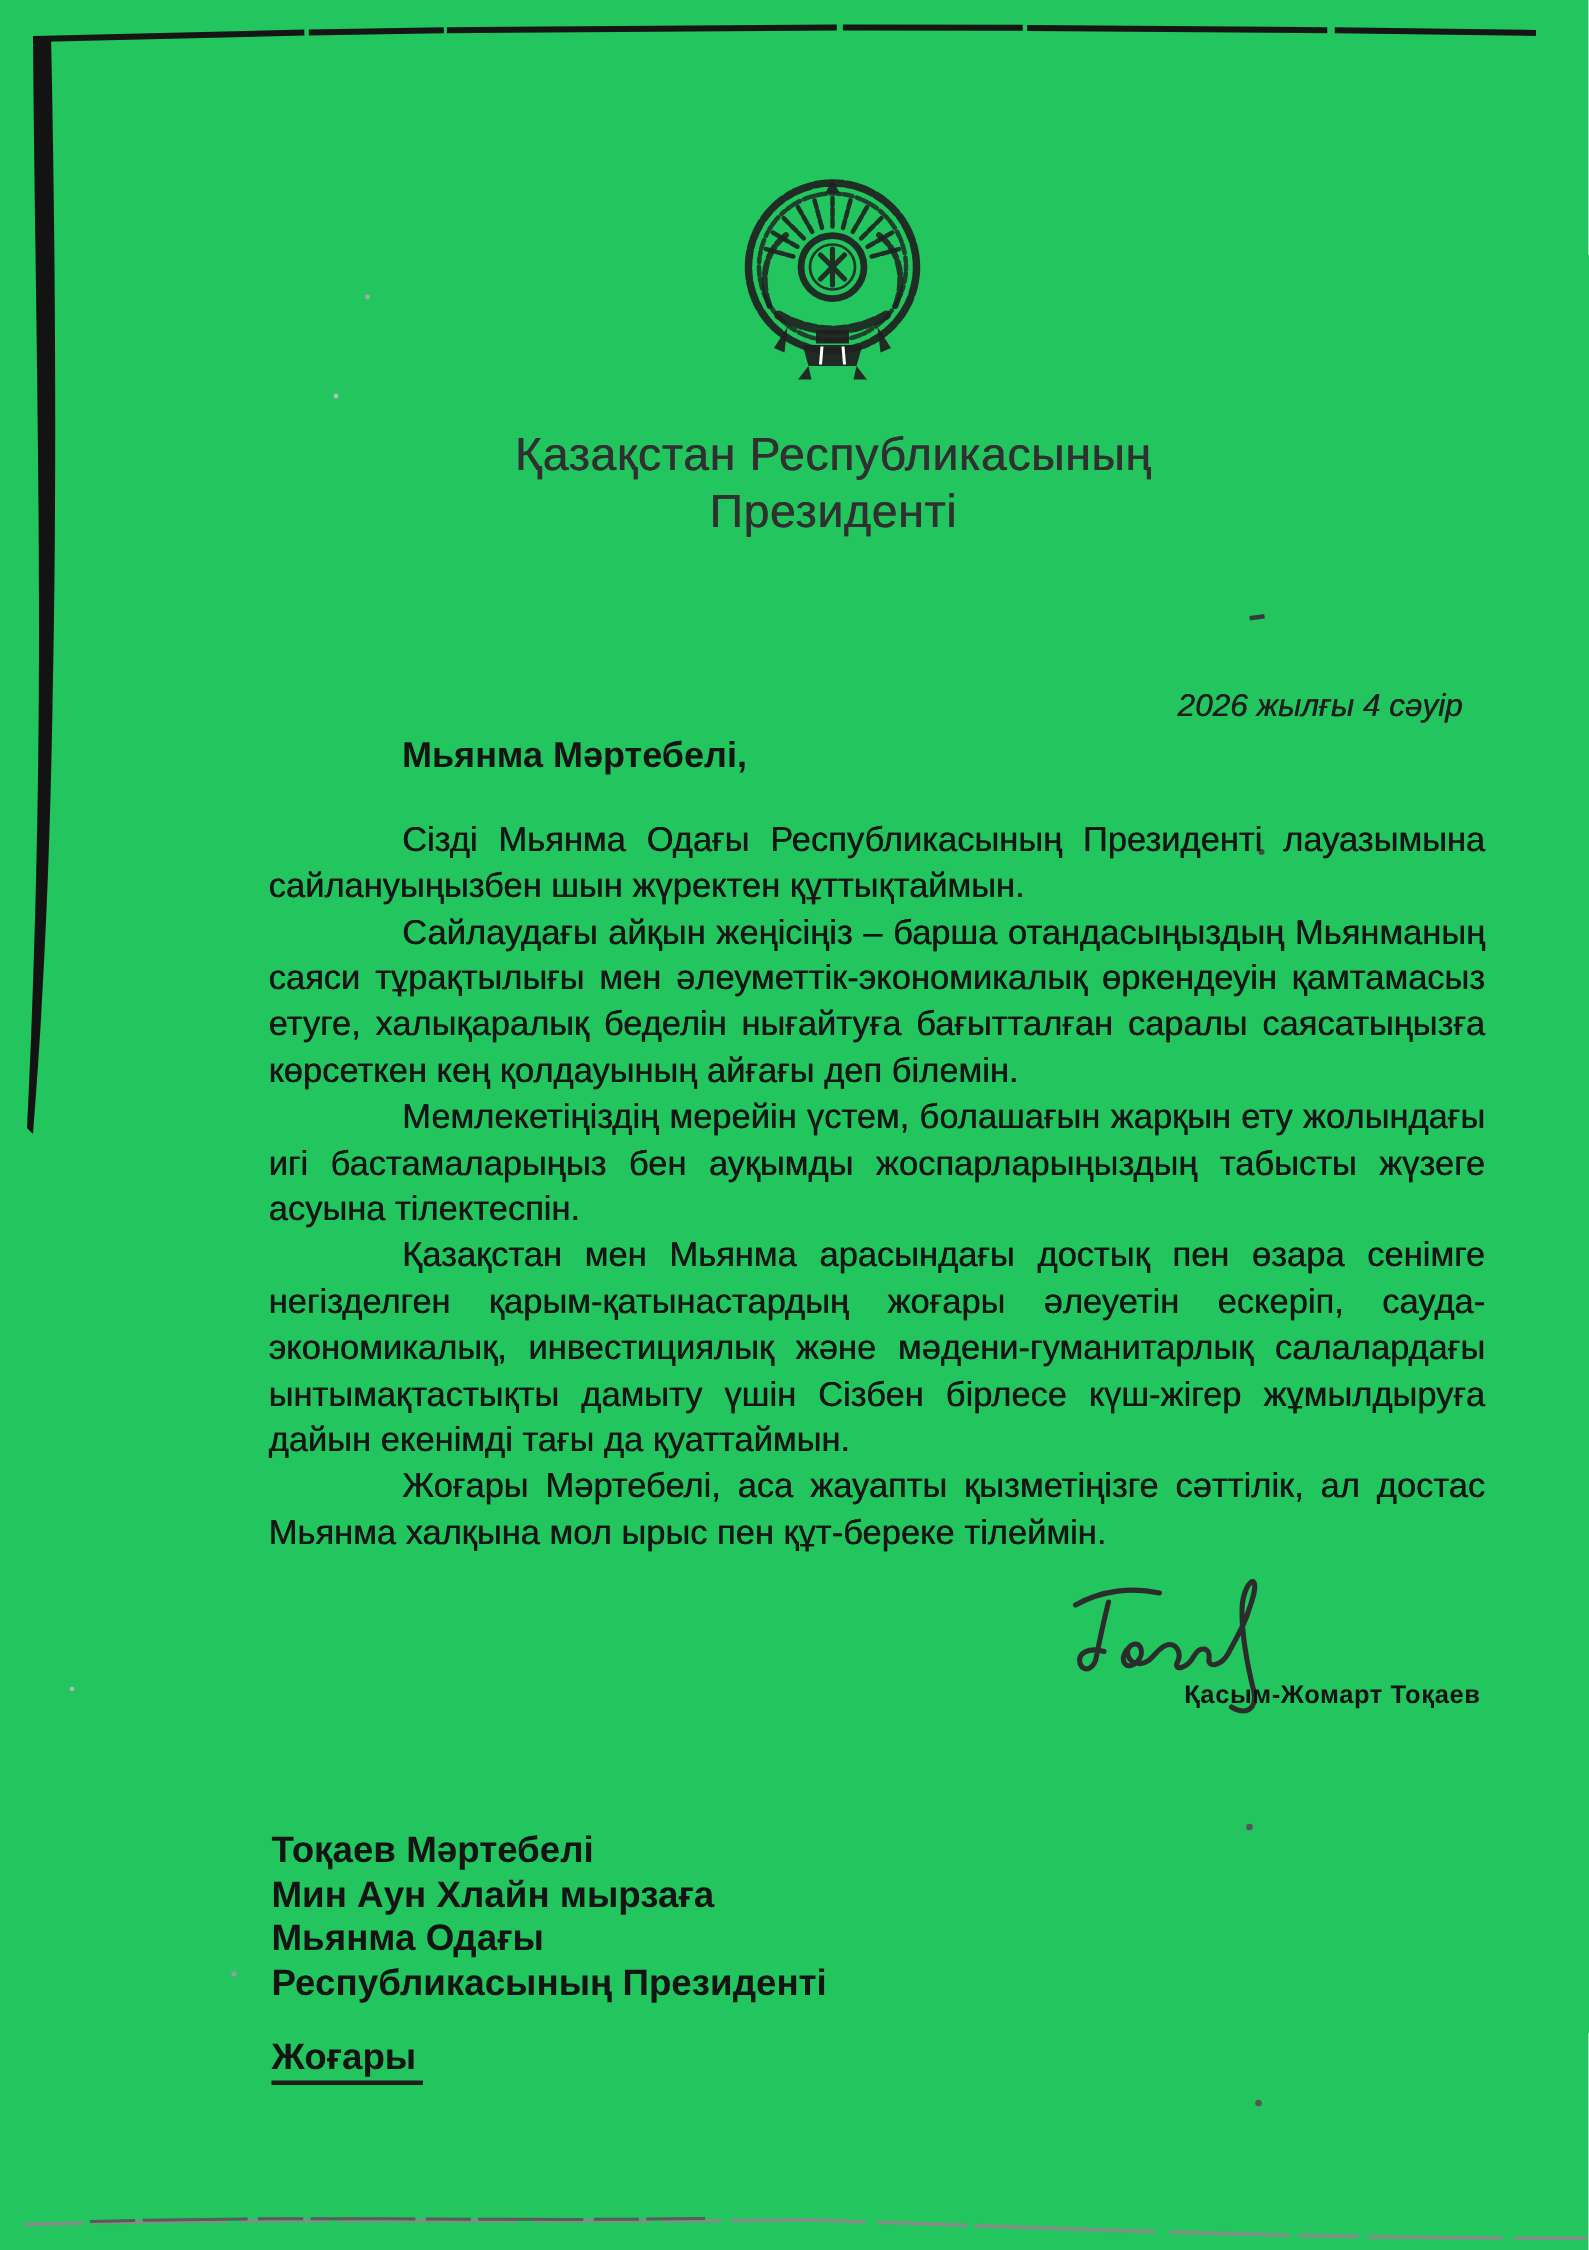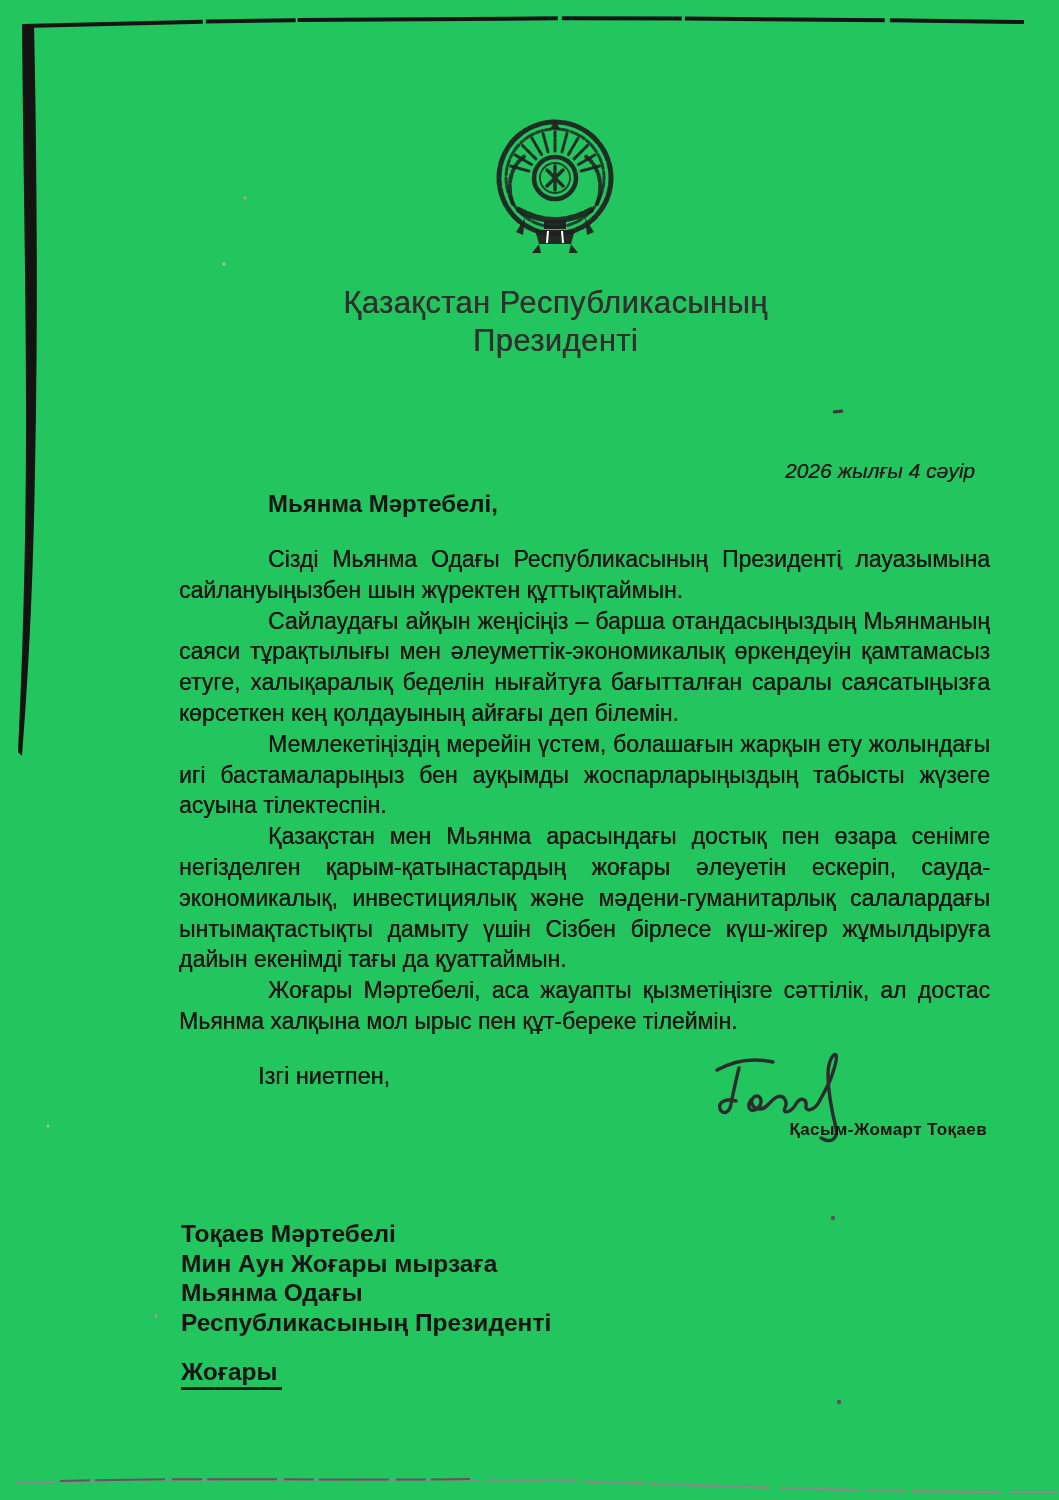--- a/index.html
+++ b/index.html
@@ -136,38 +136,37 @@
 
   <div class="date">2026 жылғы 4 сәуір</div>
 
   <div class="body">
     <div class="salutation">Мьянма Мәртебелі,</div>
     <p>Сізді Мьянма Одағы Республикасының Президенті лауазымына сайлануыңызбен шын жүректен құттықтаймын.</p>
     <p>Сайлаудағы айқын жеңісіңіз – барша отандасыңыздың Мьянманың саяси тұрақтылығы мен әлеуметтік-экономикалық өркендеуін қамтамасыз етуге, халықаралық беделін нығайтуға бағытталған саралы саясатыңызға көрсеткен кең қолдауының айғағы деп білемін.</p>
     <p>Мемлекетіңіздің мерейін үстем, болашағын жарқын ету жолындағы игі бастамаларыңыз бен ауқымды жоспарларыңыздың табысты жүзеге асуына тілектеспін.</p>
     <p>Қазақстан мен Мьянма арасындағы достық пен өзара сенімге негізделген қарым-қатынастардың жоғары әлеуетін ескеріп, сауда-экономикалық, инвестициялық және мәдени-гуманитарлық салалардағы ынтымақтастықты дамыту үшін Сізбен бірлесе күш-жігер жұмылдыруға дайын екенімді тағы да қуаттаймын.</p>
     <p>Жоғары Мәртебелі, аса жауапты қызметіңізге сәттілік, ал достас Мьянма халқына мол ырыс пен құт-береке тілеймін.</p>
-    <div class="closing">Ізгі ниетпен,</div>
   </div>
 
   <svg class="signature" viewBox="0 0 205 108" xmlns="http://www.w3.org/2000/svg">
     <g stroke="#2c2c2c" stroke-width="3.4" fill="none" stroke-linecap="round" stroke-linejoin="round">
 
       <path d="M46,22 C43,34 40,48 38,58 C37,66 30,70 27,63 C25,56 33,52 43,55"></path>
 
       <path d="M24,24 C42,14 62,12 80,16"></path>
 
       <path d="M58,54 C53,62 58,68 65,62 C71,56 67,47 61,51 C57,54 58,62 66,63 C74,64 77,54 84,51 C91,48 95,56 92,62 C89,68 98,67 103,58 C107,51 114,52 113,60 C112,66 121,65 126,56 C129,50 134,42 138,32 C141,23 145,13 143,9 C141,6 135,15 135,28 C135,46 139,66 143,82 C145,93 138,98 128,92"></path>
     </g>
   </svg>
 
   <div class="signer">Қасым-Жомарт Тоқаев</div>
 
   <div class="recipient">
     <div>Тоқаев Мәртебелі</div>
-    <div>Мин Аун Жоғары мырзаға</div>
+    <div>Мин Аун Хлайн мырзаға</div>
     <div>Мьянма Одағы</div>
     <div>Республикасының Президенті</div>
   </div>
 
   <div class="country">Жоғары</div>
 
 </div>
 
 </body></html>

